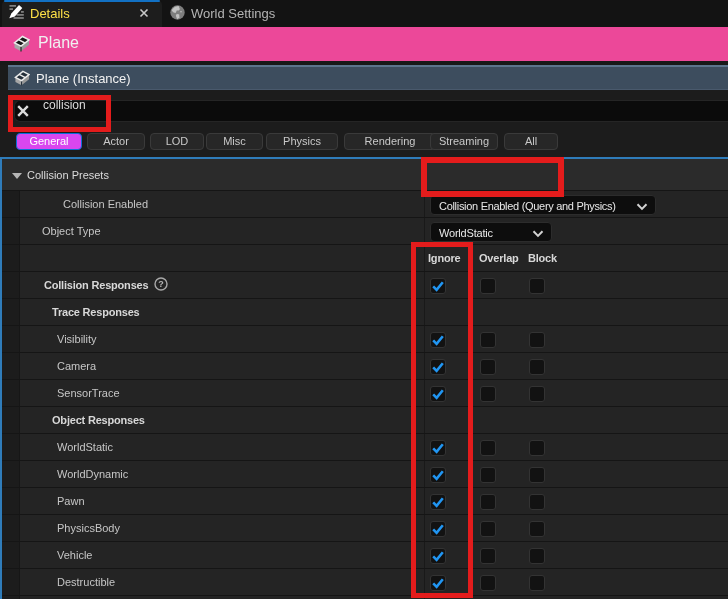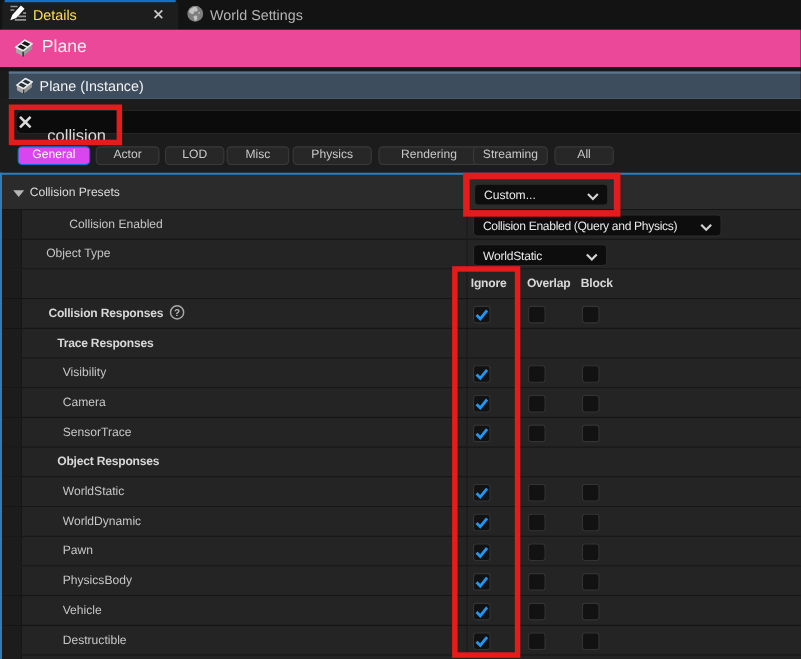--- a/index.html
+++ b/index.html
@@ -14,21 +14,21 @@
   #tab-ws-label{left:191px;top:6px;font-size:13px;color:#b4b4b4;}
   
   #planehdr{left:0;top:27px;width:728px;height:34px;background:#ec4899;}
   #planehdr .t{position:absolute;left:38px;top:7px;font-size:16px;color:#f0f0f0;font-weight:500;}
   
   #planeinst{left:8px;top:65px;width:720px;height:25px;background:#3d4d5e;border-top:2px solid #5c748c;border-bottom:1px solid #49596c;box-sizing:border-box;}
   #planeinst .t{position:absolute;left:28px;top:4px;font-size:13px;color:#f2f2f2;}
   
   #searchwrap{left:0;top:90px;width:728px;height:67px;background:#1c1c1c;}
   #searchbox{left:14px;top:100px;width:714px;height:22px;background:#0b0b0b;border-radius:6px 0 0 6px;border:1px solid #252525;border-right:none;box-sizing:border-box;}
-  #searchtext{left:43px;top:115px;font-size:15px;color:#dcdcdc;}
+  #searchtext{left:43px;top:98px;font-size:12px;color:#dcdcdc;}
   
   .fbtn{position:absolute;top:133px;height:17px;background:#272727;border:1px solid #3a3a3a;border-radius:4px;box-sizing:border-box;color:#c9c9c9;font-size:11px;text-align:center;line-height:15px;}
   .fbtn.on{background:#d946ef;border-color:#0b6fd6;color:#fff;}
   
   #grid{left:0;top:157px;width:728px;height:442px;background:#242424;border-top:2px solid #2f7cba;border-left:2px solid #2f7cba;box-sizing:border-box;}
   .row{position:absolute;left:2px;width:726px;height:27px;border-bottom:1px solid #151515;box-sizing:border-box;background:#242424;}
   .row .gut{position:absolute;left:0;top:0;width:17px;height:26px;background:#1c1c1c;border-right:1px solid #161616;}
   .row .vdiv{position:absolute;left:422px;top:0;width:1px;height:26px;background:#191919;}
   .lbl{position:absolute;top:7px;font-size:11px;color:#c6c6c6;white-space:nowrap;}
   .lblb{font-weight:bold;color:#d8d8d8;letter-spacing:-0.2px;}
@@ -114,26 +114,20 @@
 <div class="fbtn" style="left:206px;width:57px;">Misc</div>
 <div class="fbtn" style="left:266px;width:72px;">Physics</div>
 <div class="fbtn" style="left:344px;width:92px;">Rendering</div>
 <div class="fbtn" style="left:430px;width:68px;">Streaming</div>
 <div class="fbtn" style="left:504px;width:54px;">All</div>
 
 <div class="abs" id="grid"></div>
 <div class="abs" id="cat">
   <div class="tri"></div>
   <span class="lbl" style="left:25px;">Collision Presets</span>
-<div class="combo" style="left:429px;top:8px;width:122px;height:20px;">
-      <span class="ct">Custom...</span>
-      <svg style="left:101px;top:7px" width="12" height="8" viewBox="0 0 12 8">
-        <path d="M1.5 1.3 L6 5.9 L10.5 1.3" fill="none" stroke="#d2d2d2" stroke-width="2"></path>
-      </svg>
-    </div>
   </div>
 <div id="rows">
     <div class="row" style="top:191px">
       <div class="gut"></div>
       <div class="vdiv"></div>
       <span class="lbl" style="left:40px;margin-left:21px;">Collision Enabled</span>
       <div class="combo" style="left:428px;top:4px;width:226px;height:20px;">
         <span class="ct" style="letter-spacing:-0.3px">Collision Enabled (Query and Physics)</span>
         <svg style="left:205px;top:7px" width="12" height="8" viewBox="0 0 12 8">
           <path d="M1.5 1.3 L6 5.9 L10.5 1.3" fill="none" stroke="#d2d2d2" stroke-width="2"></path>

